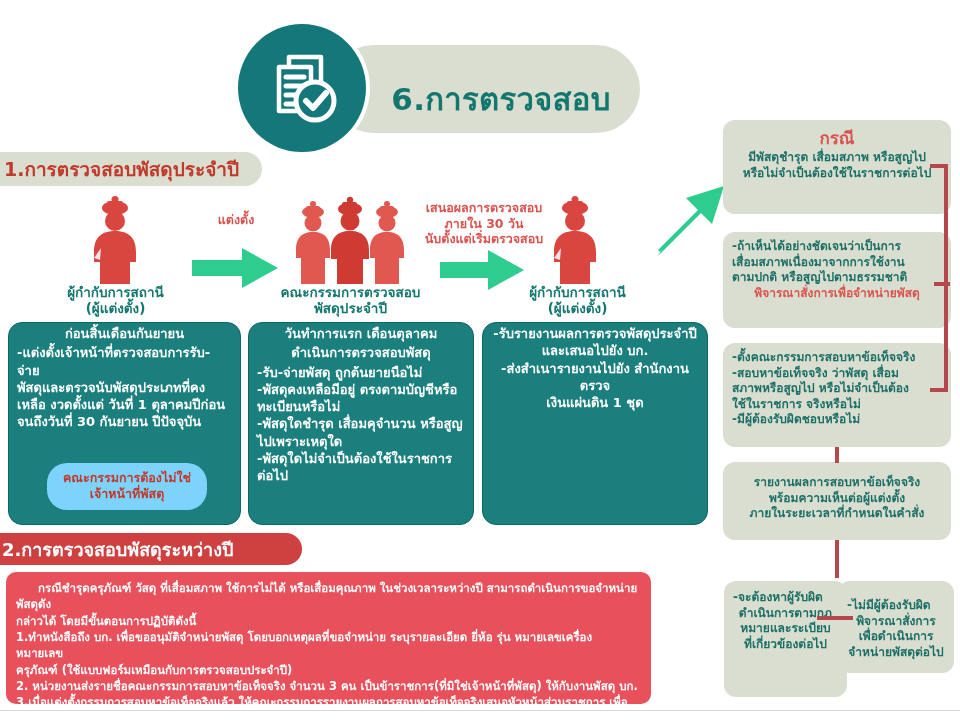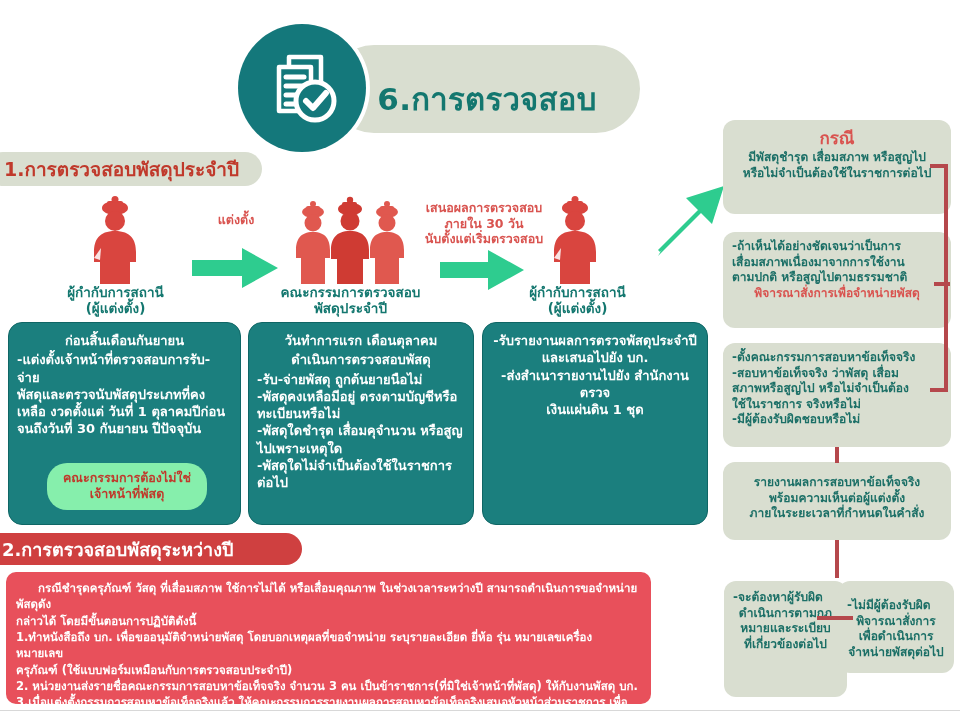--- a/index.html
+++ b/index.html
@@ -16,21 +16,21 @@
 
   
   #header-band{
     position:absolute;left:0;top:0;width:960px;height:150px;
   }
   #title-pill{
     position:absolute;left:330px;top:45px;width:310px;height:88px;
     background:#d9ded0;border-radius:44px;
   }
   #title-text{
-    position:absolute;left:320px;top:45px;width:310px;height:108px;
+    position:absolute;left:334px;top:45px;width:310px;height:108px;
     display:flex;align-items:center;justify-content:center;
     color:#13776f;font-size:31px;font-weight:bold;letter-spacing:.3px;
     padding-left:24px;box-sizing:border-box;
   }
   #title-badge{
     position:absolute;left:238px;top:24px;width:128px;height:128px;
     border-radius:50%;background:#14787b;
     box-shadow:0 0 0 4px #ffffff;
     display:flex;align-items:center;justify-content:center;
   }
@@ -57,28 +57,28 @@
     position:absolute;text-align:center;color:#d9534f;
     font-size:12.5px;font-weight:bold;line-height:1.25;
   }
 
   .flat-arrow{position:absolute;}
 
   
   .teal-box{
     position:absolute;background:#1b7f7e;border-radius:14px;
     color:#ffffff;font-size:13px;font-weight:bold;line-height:1.33;
-    box-sizing:border-box;padding:9px 8px 8px 8px;
+    box-sizing:border-box;padding:2px 8px 8px 8px;
     border:1px solid #0f6665;
   }
   .teal-box .tb-head{display:block;text-align:center;margin-bottom:2px;}
   .teal-box .tb-line{display:block;}
   .teal-note{
     position:absolute;left:38px;top:140px;width:160px;
-    background:#86efac;border-radius:20px;
+    background:#7dd3fc;border-radius:20px;
     color:#c0392b;font-size:12.5px;font-weight:bold;
     text-align:center;line-height:1.3;padding:7px 6px;
     box-sizing:border-box;
   }
 
   
   #sec2-pill{
     position:absolute;left:-16px;top:533px;width:318px;height:32px;
     background:#cf4040;border-radius:16px;
   }

